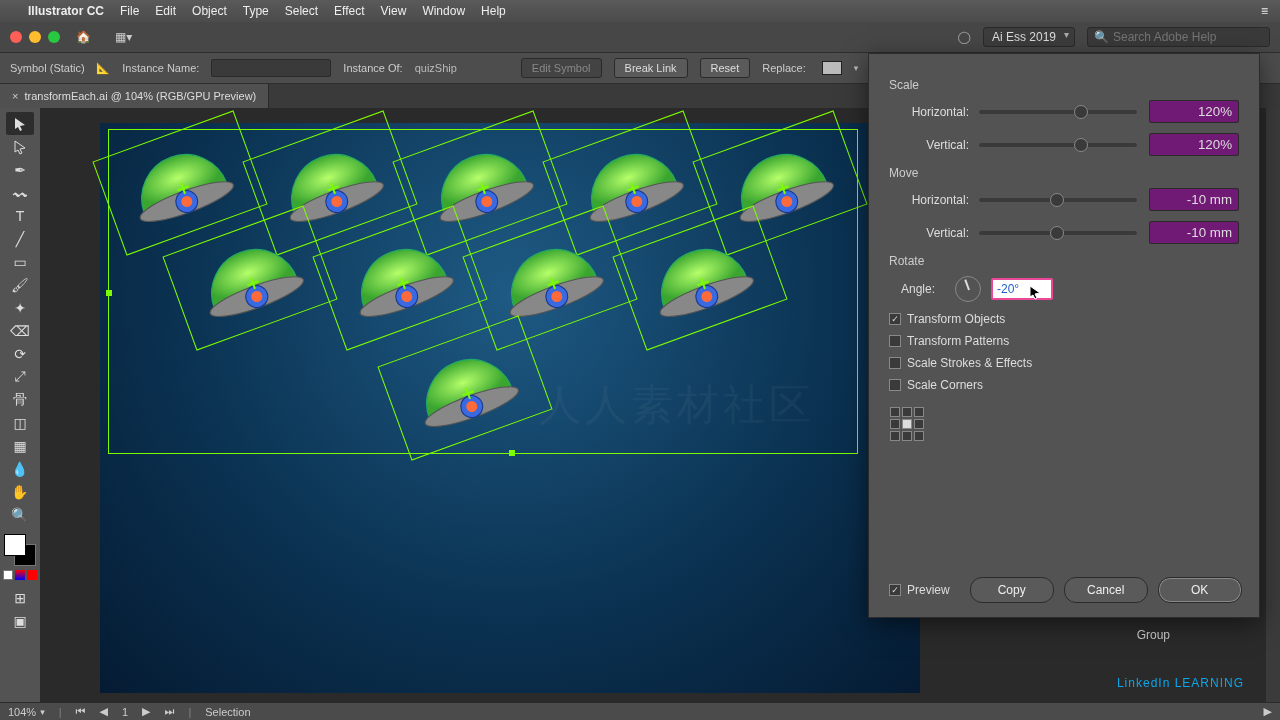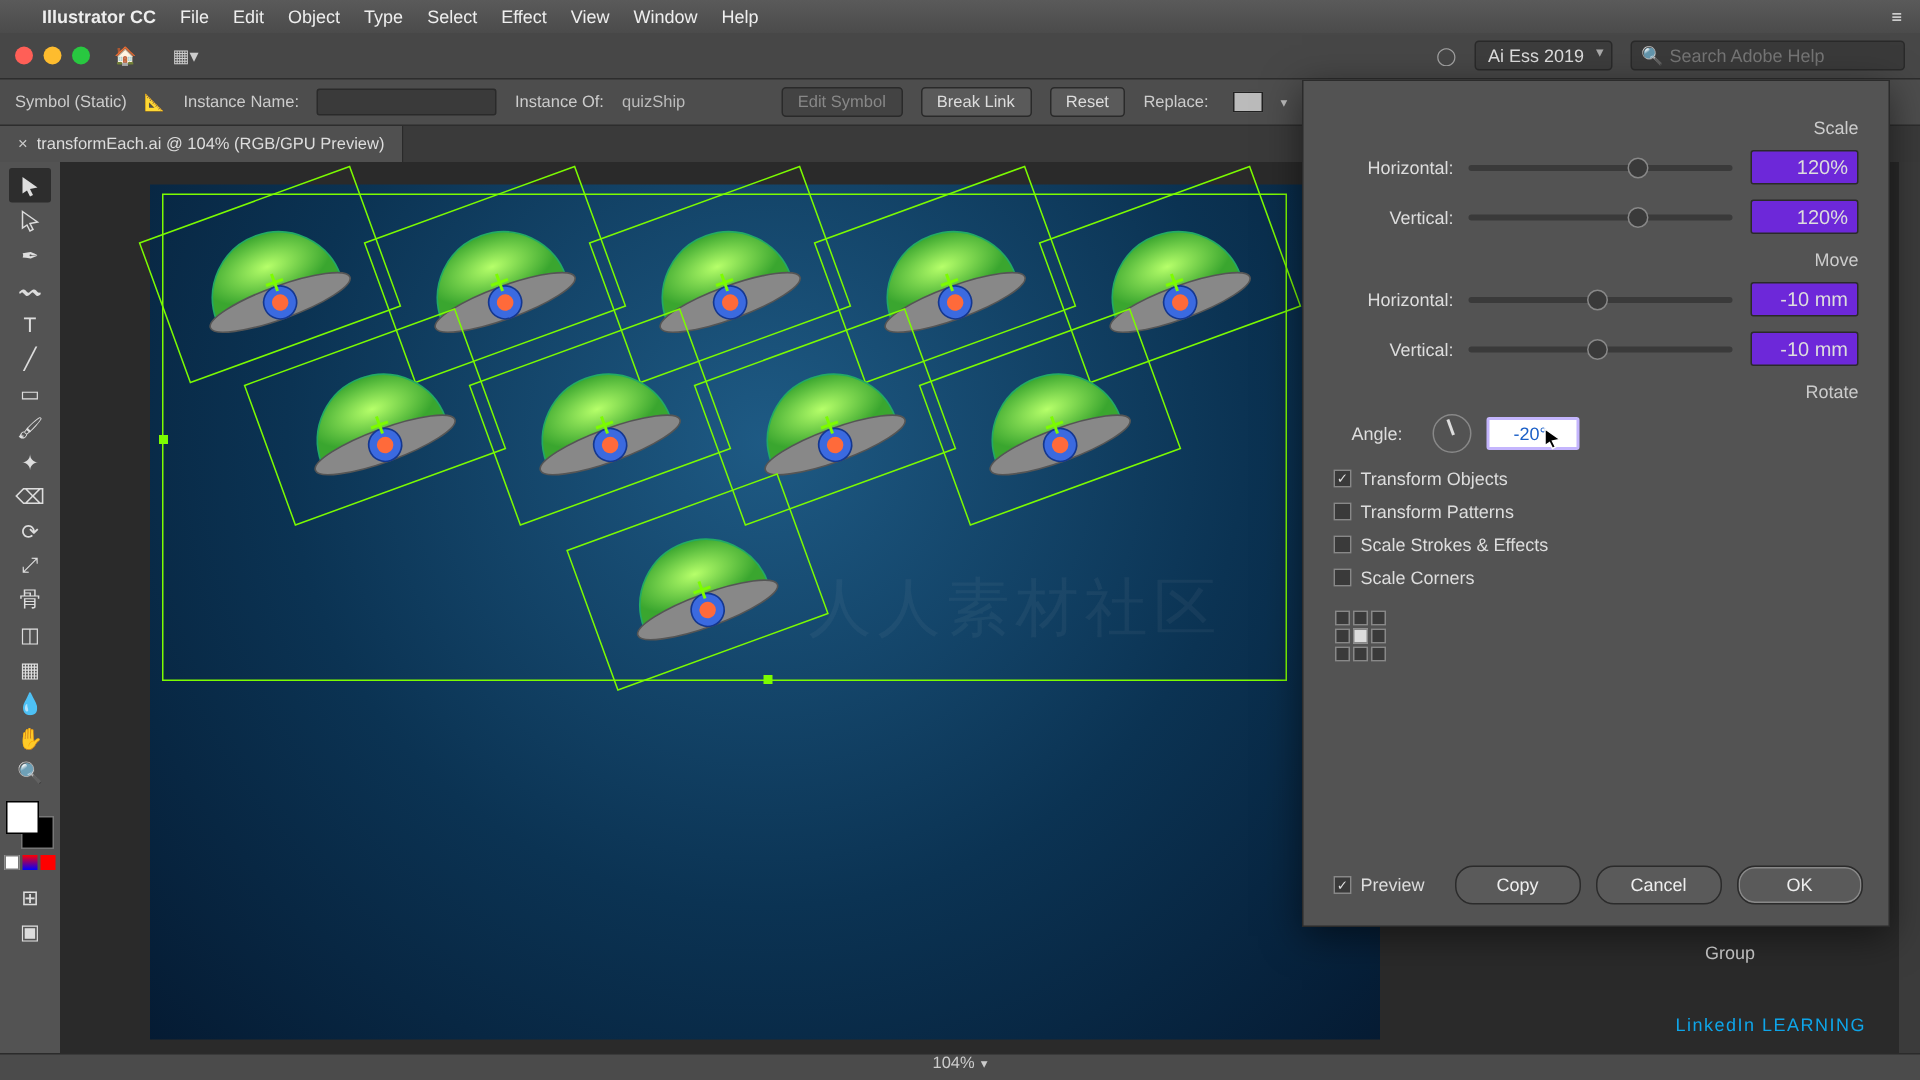--- a/index.html
+++ b/index.html
@@ -56,48 +56,48 @@
   .cross { position:absolute; width:12px; height:12px; margin-left:-6px; margin-top:-6px; }
   .cross::before,.cross::after { content:""; position:absolute; background:#7CFC00; }
   .cross::before { left:5px; top:0; width:2px; height:12px; }
   .cross::after { top:5px; left:0; height:2px; width:12px; }
   .handle { position:absolute; width:6px; height:6px; background:#7CFC00; }
 
   
   .panel { position:absolute; top:53px; right:20px; width:392px; height:565px; background:#535353; border:1px solid #2b2b2b; box-shadow:0 6px 24px rgba(0,0,0,.5); color:#ddd; font-size:12px; }
   .panel-title { height:26px; display:flex; align-items:center; justify-content:center; background:#4a4a4a; border-bottom:1px solid #3a3a3a; font-size:12px; color:#ddd; }
   .panel-body { padding:14px 20px 10px 20px; }
-  .sec-h { font-size:12px; color:#ccc; margin:10px 0 8px 0;text-align:right; }
+  .sec-h { font-size:12px; color:#ccc; margin:10px 0 8px 0; }
   .row { display:flex; align-items:center; margin-bottom:10px; }
   .row .rlabel { width:80px; text-align:right; margin-right:10px; color:#ddd; }
   .slider { flex:1; height:4px; background:#3a3a3a; border-radius:2px; position:relative; margin-right:12px; }
   .slider .knob { position:absolute; top:-5px; width:14px; height:14px; border-radius:50%; background:#3a3a3a; border:1px solid #888; }
-  .valbox { width:72px; background:#6d28d9; border:1px solid #2a2a2a; color:#ddd; padding:3px 6px; text-align:right; border-radius:2px; }
+  .valbox { width:90px; background:#701a75; border:1px solid #2a2a2a; color:#ddd; padding:3px 6px; text-align:right; border-radius:2px; }
   .angle-dial { width:26px; height:26px; border:1px solid #888; border-radius:50%; position:relative; margin:0 10px; }
   .angle-dial .needle { position:absolute; left:12px; top:2px; width:2px; height:11px; background:#ddd; transform-origin:50% 11px; transform:rotate(-20deg); }
-  .angle-input { width:62px; background:#fff; color:#1a5fc7; border:2px solid #c4b5fd; padding:2px 16px; font-size:12px; border-radius:2px; }
+  .angle-input { width:62px; background:#fff; color:#1a5fc7; border:2px solid #ec4899; padding:2px 4px; font-size:12px; border-radius:2px; }
   .opts { display:flex; gap:30px; margin-top:4px; }
   .opts .col { display:flex; flex-direction:column; gap:8px; }
   .chk { display:flex; align-items:center; gap:6px; }
   .chk .box { width:12px; height:12px; border:1px solid #888; background:#3a3a3a; display:flex; align-items:center; justify-content:center; font-size:9px; color:#ddd; }
   .anchor-grid { margin-top:14px; display:inline-block; }
   .anchor-grid .arow { display:flex; }
   .anchor-grid .acell { width:10px; height:10px; border:1px solid #888; margin:1px; background:#3a3a3a; }
   .anchor-grid .acell.sel { background:#ddd; }
   .panel-footer { position:absolute; bottom:14px; left:20px; right:20px; display:flex; align-items:center; gap:10px; }
   .panel-footer .spacer { flex:1; }
   .dlg-btn { min-width:84px; padding:5px 10px; background:#5a5a5a; border:1px solid #2b2b2b; border-radius:12px; text-align:center; font-size:12px; color:#eee; }
   .dlg-btn.primary { background:#5a5a5a; box-shadow: inset 0 0 0 1px #888; }
 
   
   .right-dock { width:14px; background:#434343; }
   .right-dock2 { position:absolute; right:0; top:108px; bottom:18px; width:14px; background:#3b3b3b; }
 
   
-  .status { position:absolute; left:0; right:0; bottom:0; height:18px; background:#4b4b4b; display:flex; align-items:center; font-size:11px; color:#ccc; padding:0 8px; gap:14px; border-top:1px solid #2b2b2b;flex-direction:column;}
+  .status { position:absolute; left:0; right:0; bottom:0; height:18px; background:#4b4b4b; display:flex; align-items:center; font-size:11px; color:#ccc; padding:0 8px; gap:14px; border-top:1px solid #2b2b2b;}
   .status .zoom { display:flex; align-items:center; gap:4px; }
   .status .sep { opacity:.4; }
 
   
   .group-label { position:absolute; right:110px; bottom:78px; color:#bbb; font-size:12px; }
 
   
   .wm { position:absolute; left:0; right:0; top:0; bottom:0; pointer-events:none; color:rgba(200,200,200,.06); font-size:42px; display:flex; align-items:center; justify-content:center; letter-spacing:4px;margin-left:48px; }
   .logo-footer { position:absolute; right:36px; bottom:30px; color:#0ea5e9; font-size:12px; letter-spacing:1px; }
 

